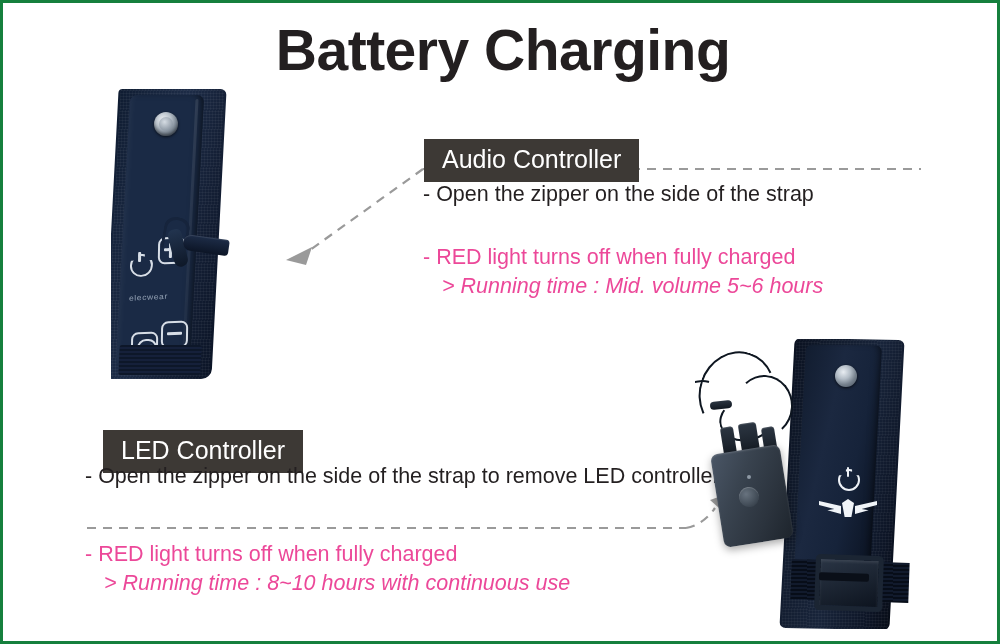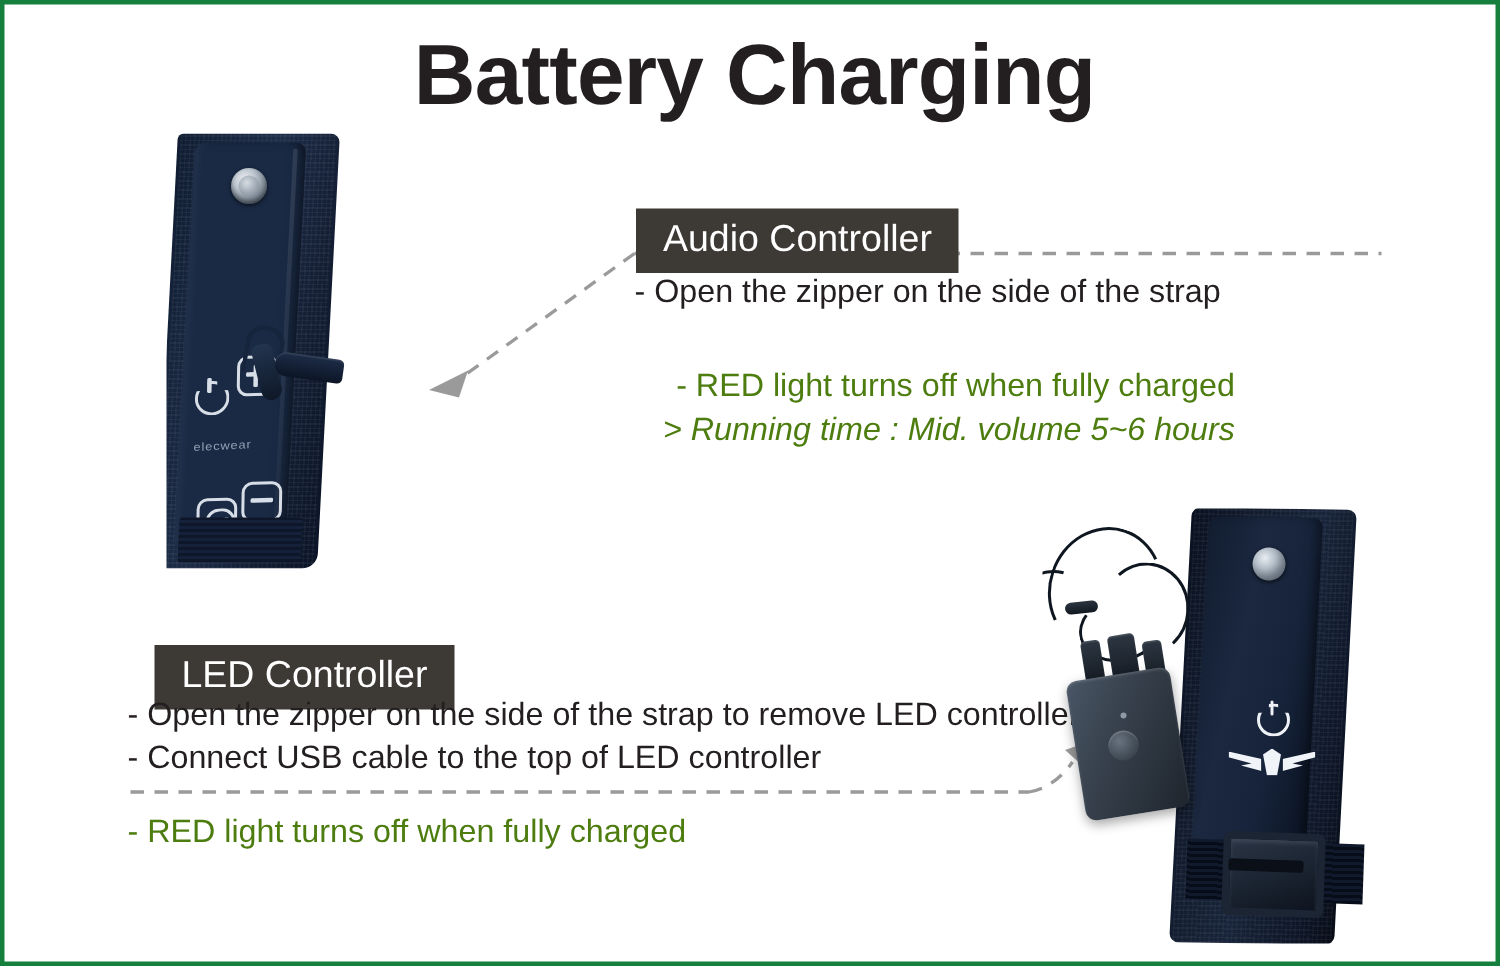--- a/index.html
+++ b/index.html
@@ -49,21 +49,21 @@
   .badge-led   { left: 100px; top: 427px; }
 
   
   .lines {
     position: absolute;
     font-size: 21.5px;
     line-height: 29px;
     color: #231f20;
     white-space: nowrap;
   }
-  .lines.red { color: #4d7c0f; text-align: right; }
+  .lines.red { color: #ec4899; }
 
   .audio-black { left: 420px; top: 177px; }
   .audio-red   { left: 420px; top: 240px; }
   .led-black   { left: 82px;  top: 459px; }
   .led-red     { left: 82px;  top: 537px; }
 
   .indent { padding-left: 19px; font-style: italic; }
 
   
   .connector {
@@ -454,25 +454,25 @@
     <div>- RED light turns off when fully charged</div>
     <div class="indent">&gt; Running time : Mid. volume 5~6 hours</div>
   </div>
 
   <div class="badge badge-led">
     <span>LED Controller</span>
   </div>
 
   <div class="lines led-black">
     <div>- Open the zipper on the side of the strap to remove LED controller</div>
-    <div>- Connect USB cable to the top of LED controller</div>
   </div>
 
   <div class="lines red led-red">
     <div>- RED light turns off when fully charged</div>
+    <div class="indent">&gt; Running time : 8~10 hours with continuous use</div>
   </div>
 
   <div class="photo photo-audio">
     <div class="strap-back"></div>
     <div class="strap-mesh"></div>
     <div class="strap-panel"></div>
     <div class="panel-seam"></div>
 
     <div class="stud">
       <div class="stud-inner"></div>

